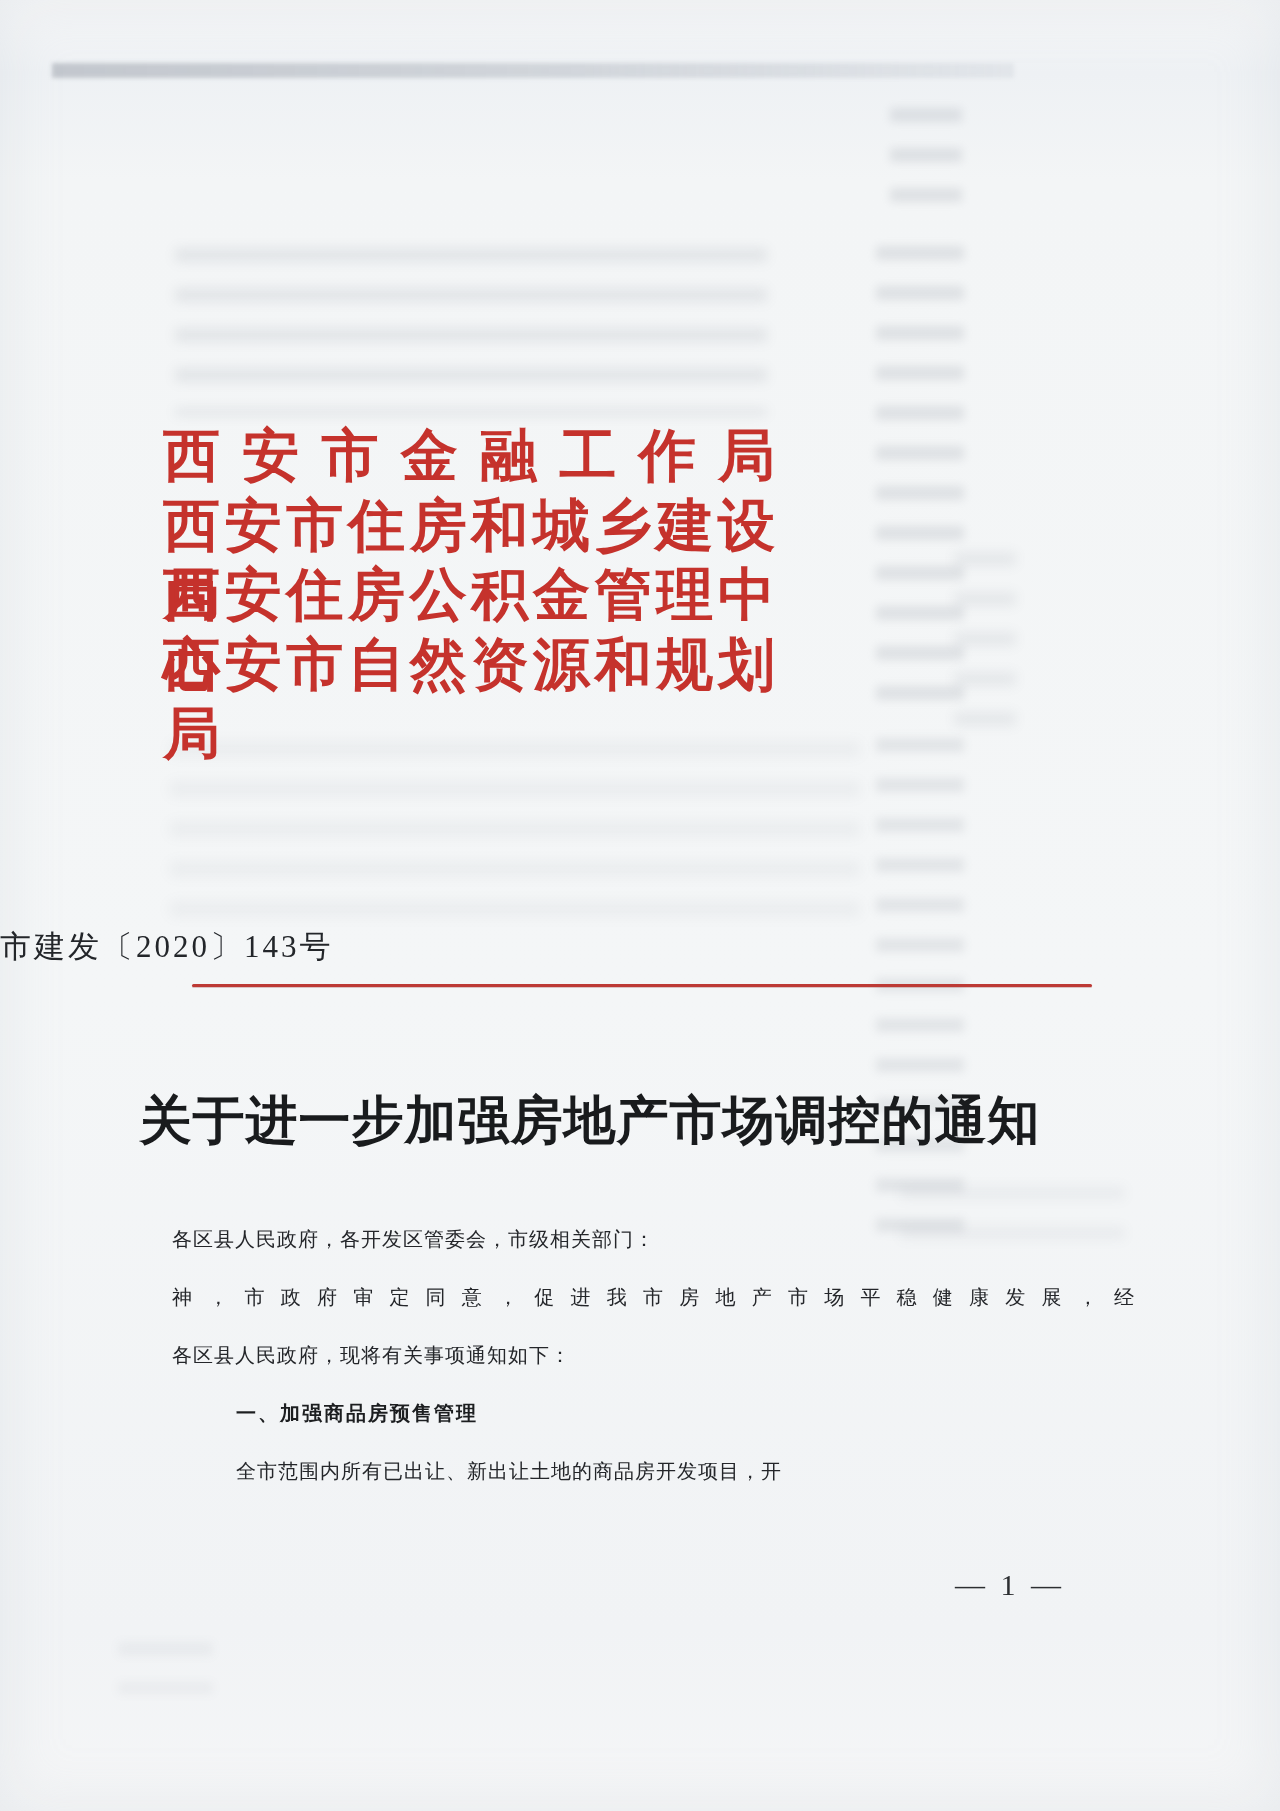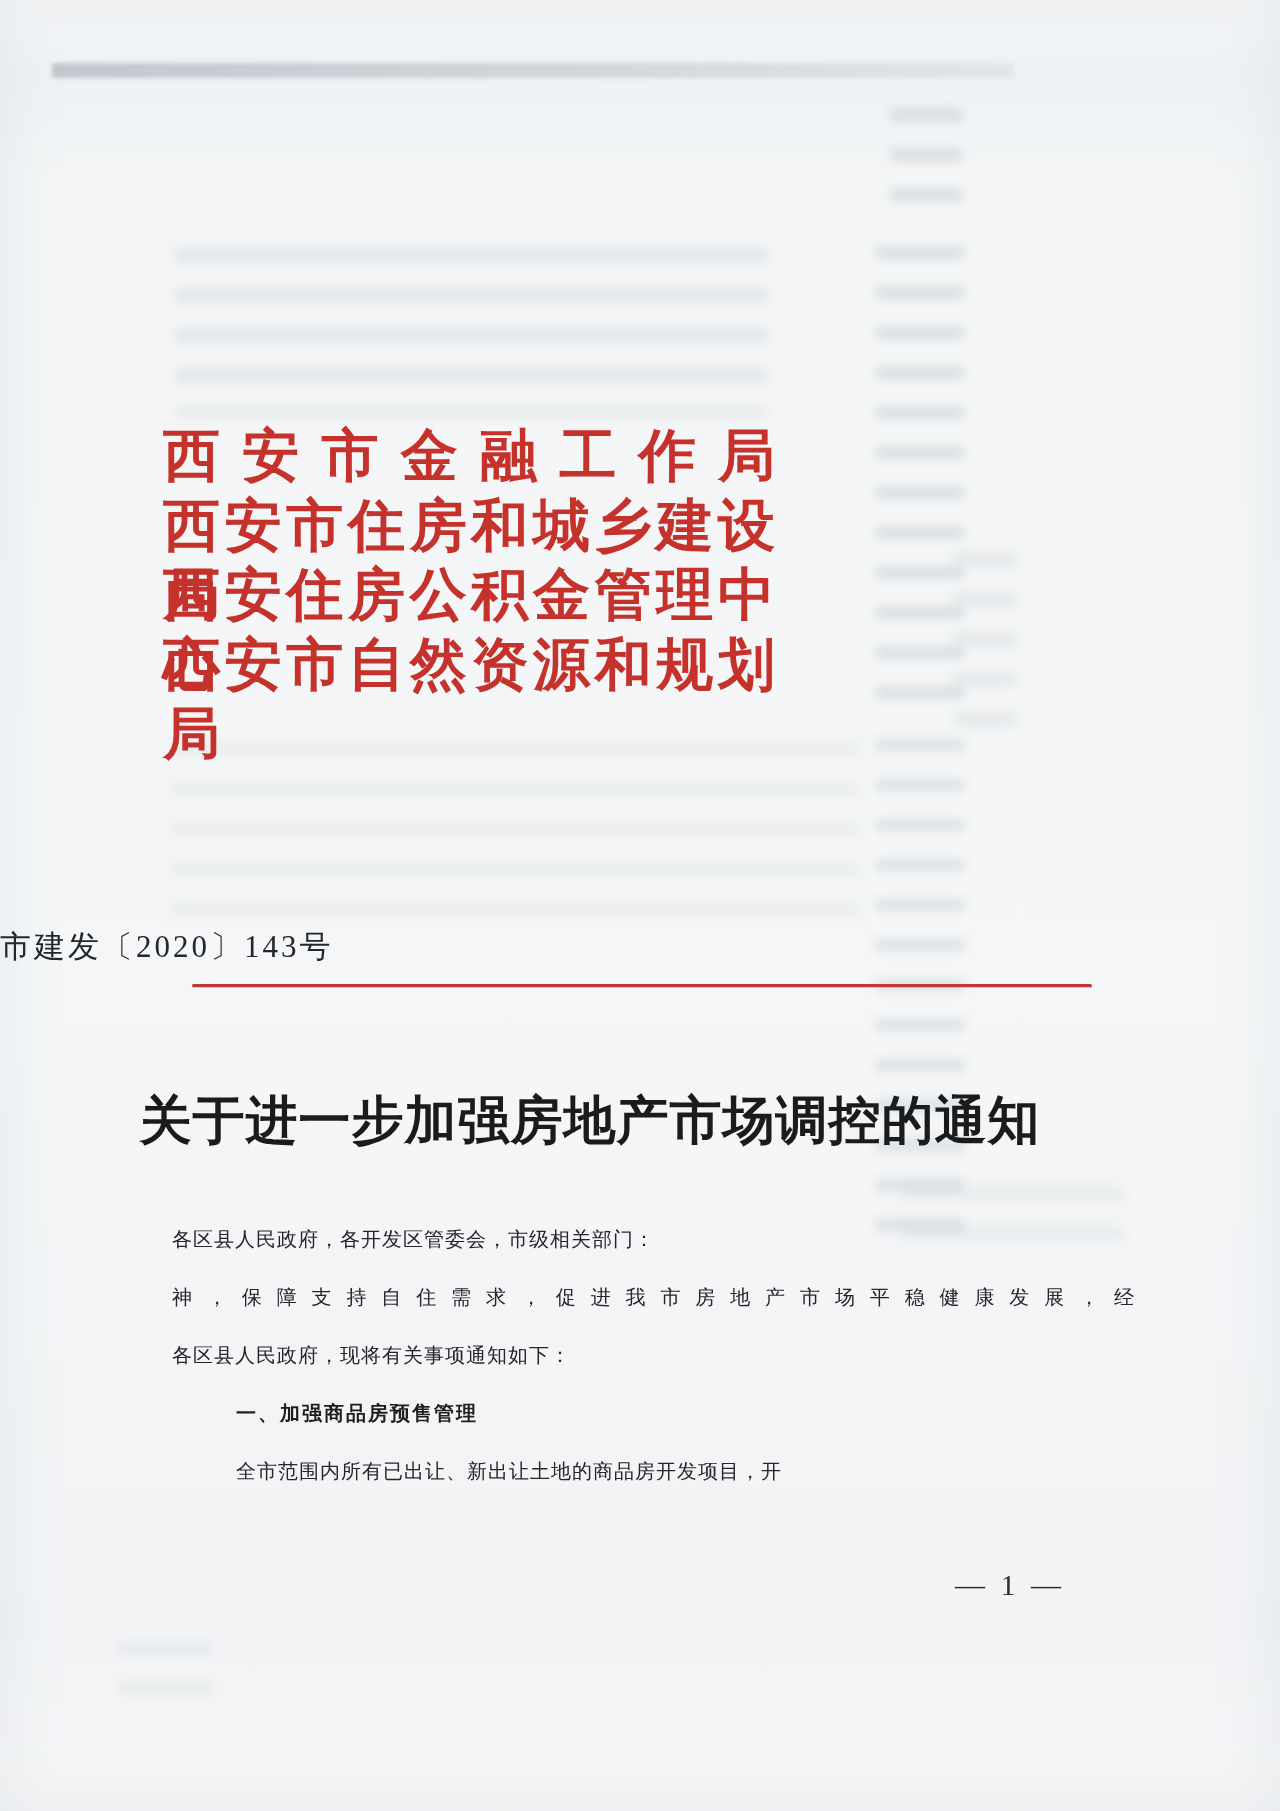--- a/index.html
+++ b/index.html
@@ -106,21 +106,21 @@
     <div class="agency-line">西安市自然资源和规划局</div>
   </div>
 
   <div class="doc-number">市建发〔2020〕143号</div>
   <div class="red-rule"></div>
 
   <h1 class="title">关于进一步加强房地产市场调控的通知</h1>
 
   <div class="body-col">
     <p class="line">各区县人民政府，各开发区管委会，市级相关部门：</p>
-    <p class="line fill">神，保障支持自住需求，促进我市房地产市场平稳健康发展，经</p>
+    <p class="line fill">神，市政府审定同意，促进我市房地产市场平稳健康发展，经</p>
     <p class="line">各区县人民政府，现将有关事项通知如下：</p>
     <p class="line indent heading">一、加强商品房预售管理</p>
     <p class="line indent">全市范围内所有已出让、新出让土地的商品房开发项目，开</p>
   </div>
 
   <div class="page-number">— 1 —</div>
 
 </div>
 
 </body></html>

